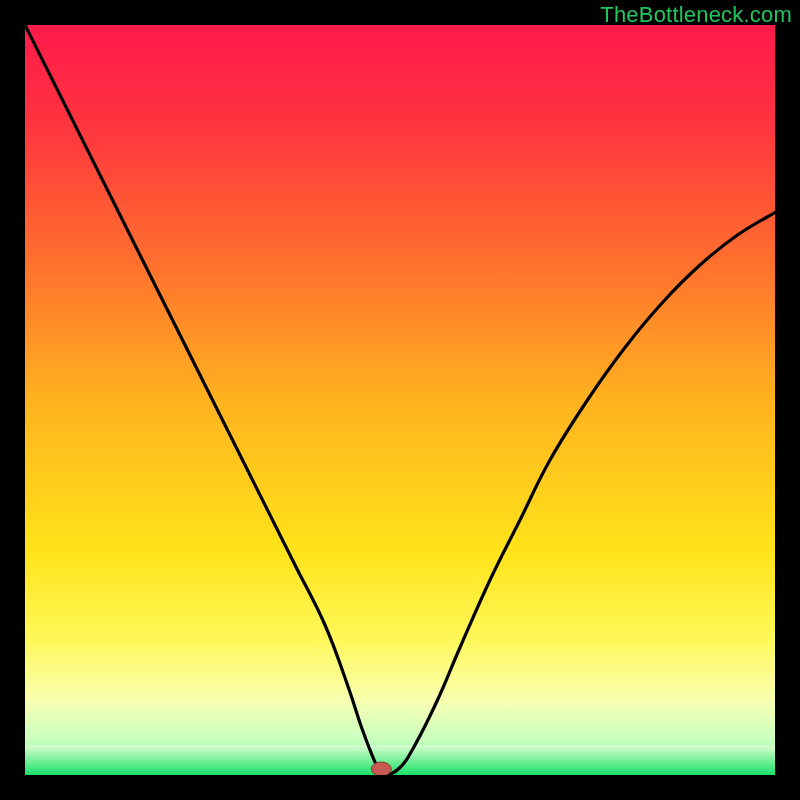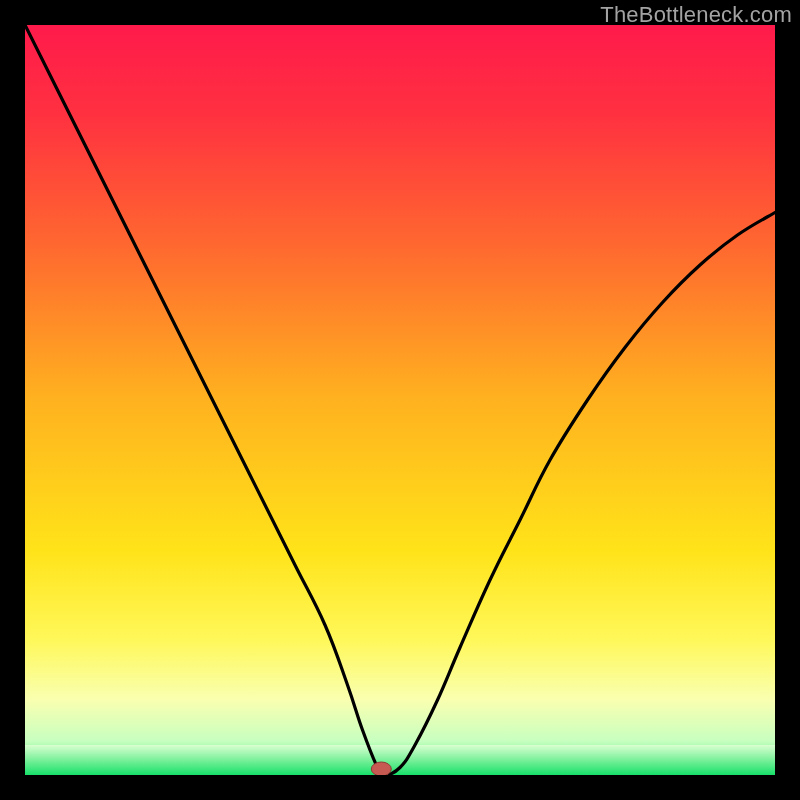--- a/index.html
+++ b/index.html
@@ -22,21 +22,21 @@
     position: absolute;
     left: 25px;
     top: 25px;
     width: 750px;
     height: 750px;
   }
   .watermark {
     position: absolute;
     top: 2px;
     right: 8px;
-    color: #a3a3a3;
+    color: #22c55e;
     font-size: 22px;
     letter-spacing: 0.2px;
     font-weight: 500;
   }
   svg { display: block; }
 </style>
 </head>
 <body>
 
 <div class="frame">

